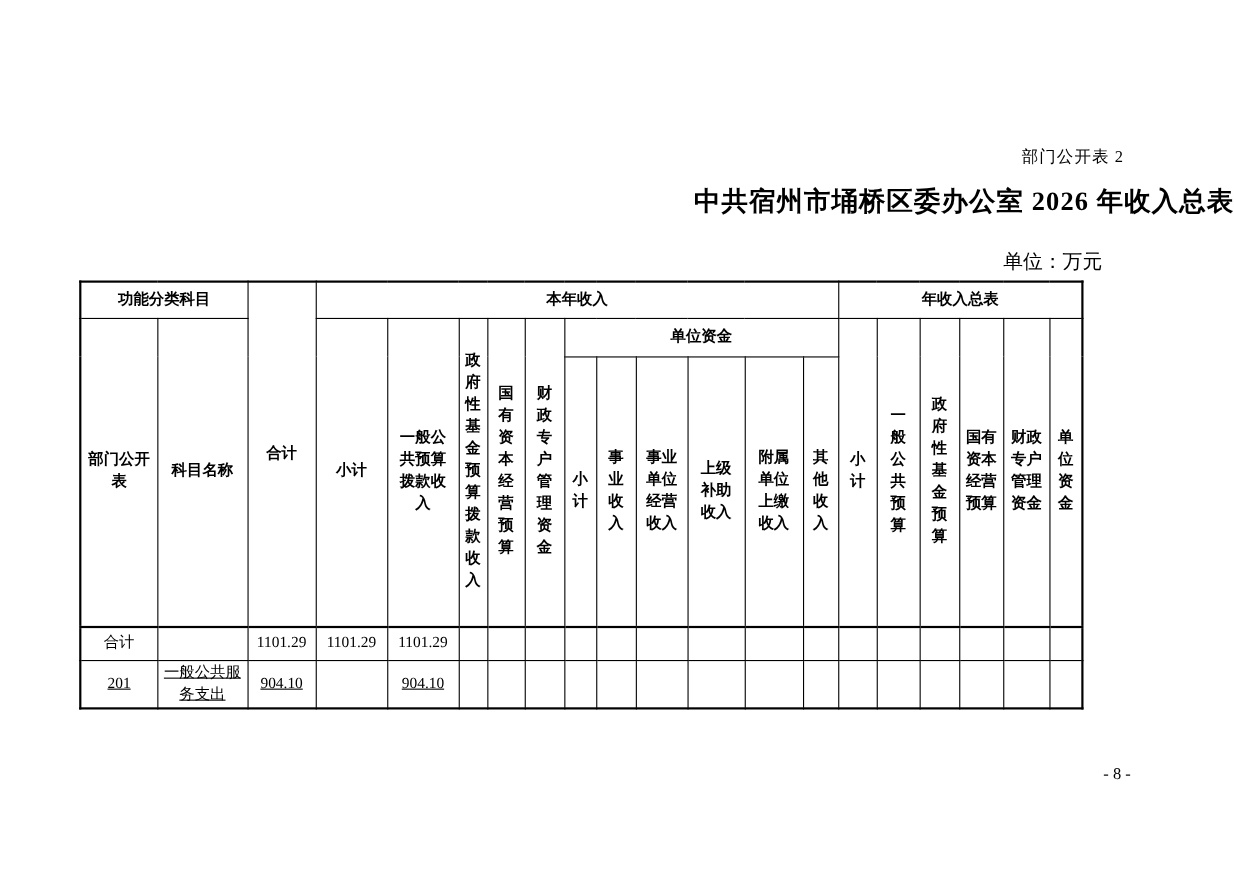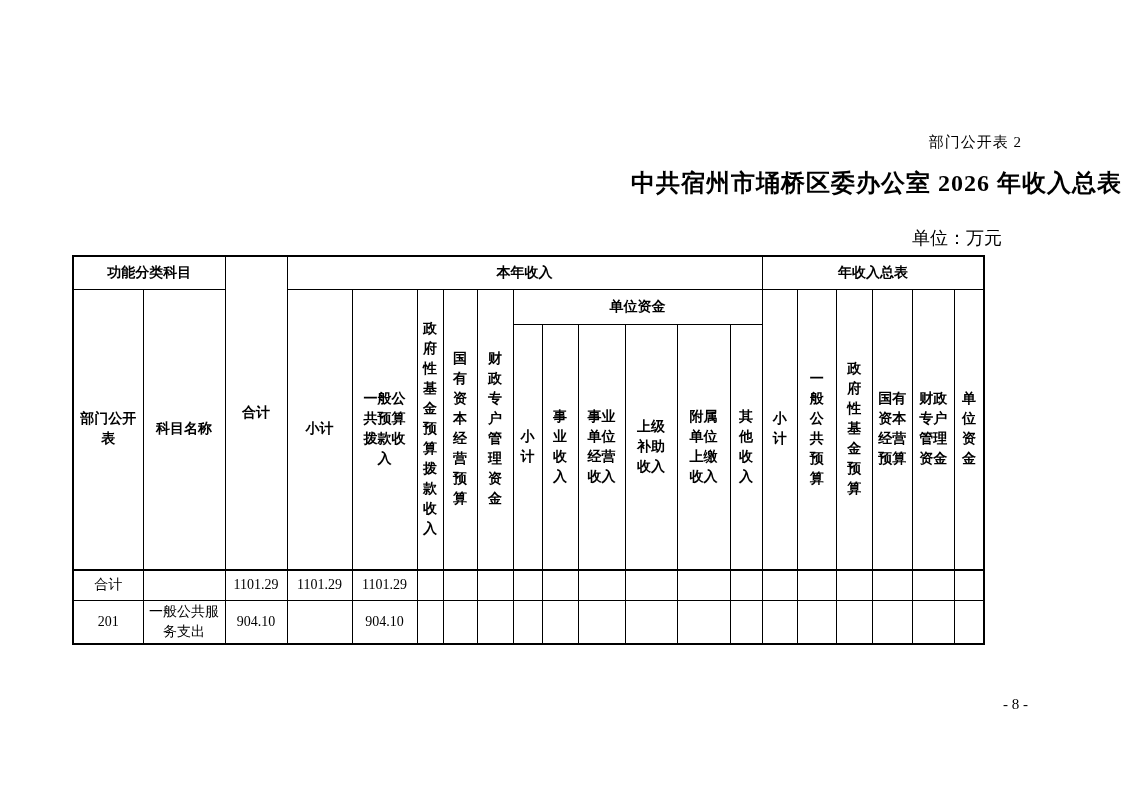--- a/index.html
+++ b/index.html
@@ -54,21 +54,21 @@
     vertical-align: middle;
     font-size: 14px;
     padding: 1px 2px;
     overflow: hidden;
     line-height: 20px;
   }
   tr.row-a { height: 33px; }
   tr.row-b { height: 35px; }
   tr.row-c { height: 246px; }
   tr.row-d { height: 30px; }
-  tr.row-e { height: 34px; }
+  tr.row-e { height: 34px; text-decoration: underline; }
   tr.row-d td { border-top: 2px solid #000; }
   td.hd { font-weight: bold; }
   td.v  { white-space: pre-line; }
   td.lh24 { line-height: 24px; }
   td.lh26 { line-height: 26px; }
   td.lh27 { line-height: 27px; }
   td.lh34 { line-height: 34px; }
   td.lh38 { line-height: 38px; }
   td.num {
     text-align: right;

